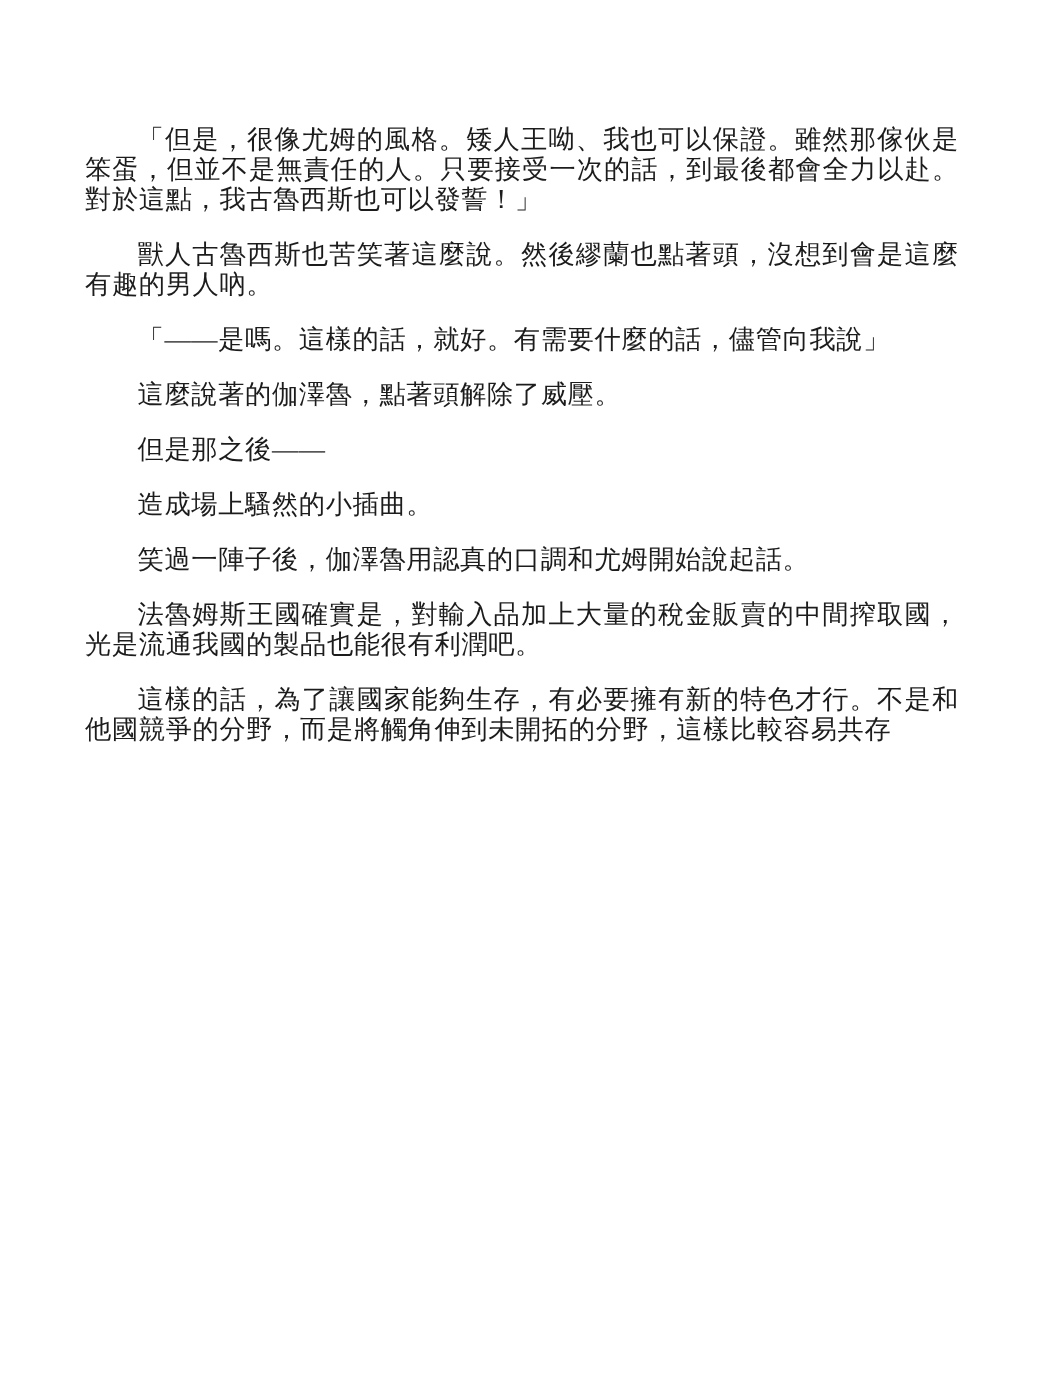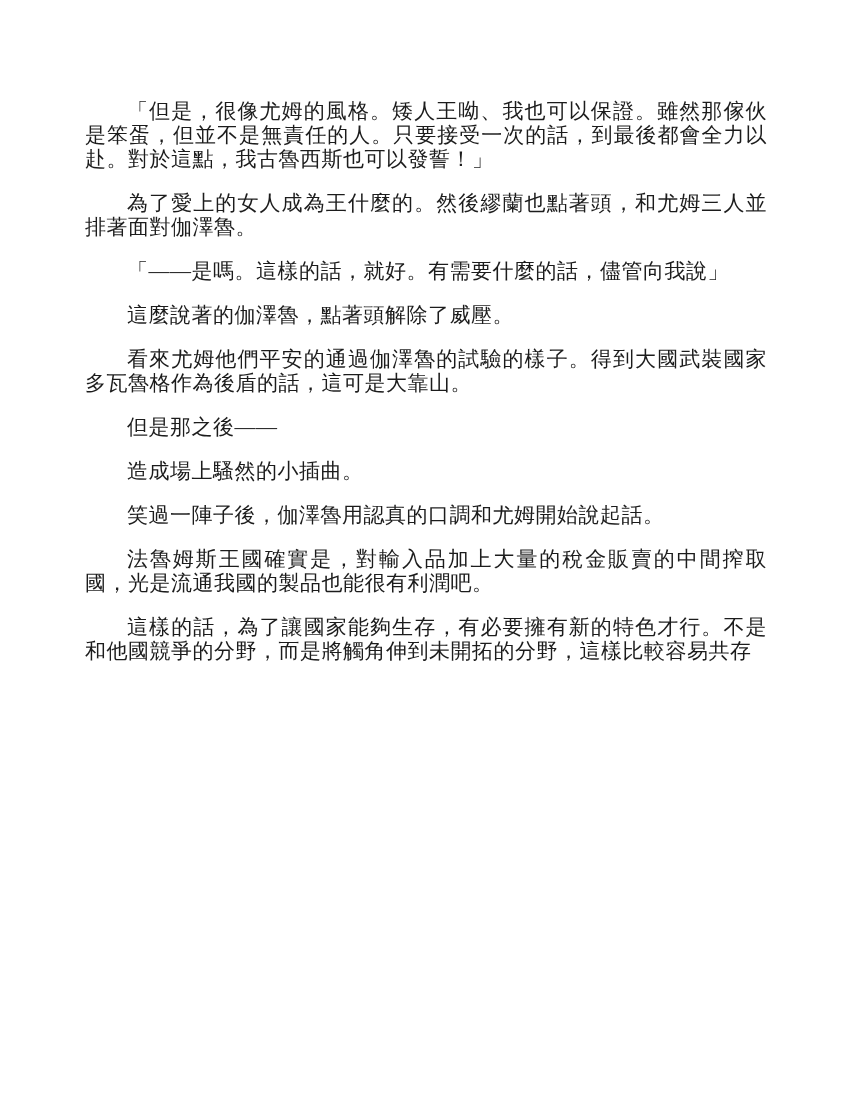--- a/index.html
+++ b/index.html
@@ -10,41 +10,40 @@
   body {
     width: 850px;
     height: 1100px;
     overflow: hidden;
     font-family: "Liberation Serif", "DejaVu Serif", serif;
   }
   .page {
     box-sizing: border-box;
     width: 850px;
     height: 1100px;
-    padding: 99px 83px 0 85px;
+    padding: 99px 83px 0 68px;
     background: #ffffff;
   }
   .page p {
     margin: 0 0 20px 0;
     font-size: 21px;
     line-height: 24px;
     color: #1c1c1c;
     text-indent: 2em;
     text-align: justify;
     text-justify: inter-ideograph;
     letter-spacing: 0.5px;
   }
 </style>
 </head>
 <body>
 
 <div class="page">
   <p>「但是，很像尤姆的風格。矮人王呦、我也可以保證。雖然那傢伙是笨蛋，但並不是無責任的人。只要接受一次的話，到最後都會全力以赴。對於這點，我古魯西斯也可以發誓！」</p>
-  <p>為了愛上的女人成為王什麼的。然後繆蘭也點著頭，和尤姆三人並排著面對伽澤魯。</p>
+  <p>獸人古魯西斯也苦笑著這麼說。然後繆蘭也點著頭，沒想到會是這麼有趣的男人吶。</p>
   <p>「——是嗎。這樣的話，就好。有需要什麼的話，儘管向我說」</p>
   <p>這麼說著的伽澤魯，點著頭解除了威壓。</p>
-  <p>看來尤姆他們平安的通過伽澤魯的試驗的樣子。得到大國武裝國家多瓦魯格作為後盾的話，這可是大靠山。</p>
   <p>但是那之後——</p>
   <p>造成場上騷然的小插曲。</p>
   <p>笑過一陣子後，伽澤魯用認真的口調和尤姆開始說起話。</p>
   <p>法魯姆斯王國確實是，對輸入品加上大量的稅金販賣的中間搾取國，光是流通我國的製品也能很有利潤吧。</p>
   <p>這樣的話，為了讓國家能夠生存，有必要擁有新的特色才行。不是和他國競爭的分野，而是將觸角伸到未開拓的分野，這樣比較容易共存</p>
 </div>
 
 </body></html>

